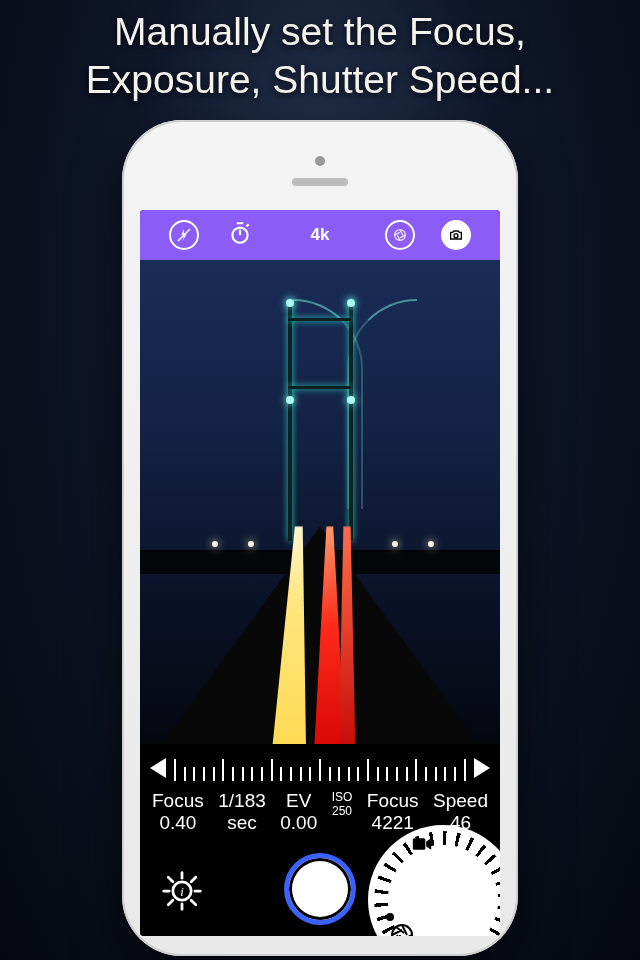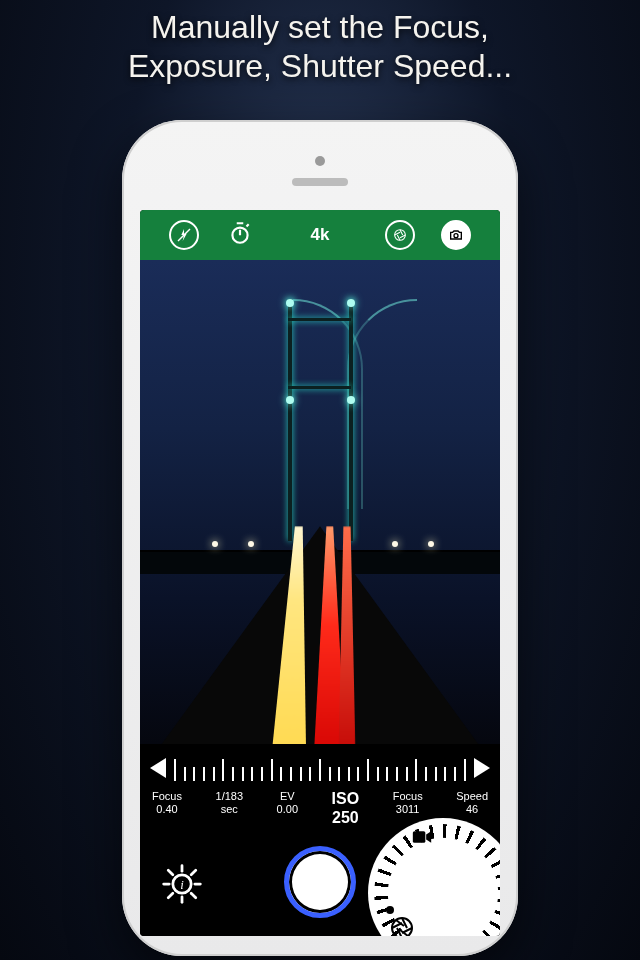--- a/index.html
+++ b/index.html
@@ -12,21 +12,21 @@
     background: radial-gradient(ellipse at 50% 30%, #2a3a5a 0%, #0e1628 45%, #050810 100%);
   }
 
   .headline {
     position: absolute;
     top: 8px;
     left: 0;
     width: 100%;
     text-align: center;
     color: #f5f3ee;
-    font-size: 32px;
+    font-size: 39px;
     line-height: 1.22;
     font-weight: 500;
     font-family: Optima, "Gill Sans", "Segoe UI", sans-serif;
     text-shadow: 0 2px 6px rgba(0,0,0,0.8);
     white-space: pre-line;
     padding: 0 10px;
   }
 
   
   .phone {
@@ -56,21 +56,21 @@
     background: #000;
     border-radius: 4px;
     overflow: hidden;
   }
 
   
   .topbar {
     position: absolute;
     top: 0; left: 0; right: 0;
     height: 50px;
-    background: #15803d;
+    background: #8b5cf6;
     display: flex;
     align-items: center;
     justify-content: space-between;
     padding: 0 27px;
     gap: 10px;
   }
   .tb-group { display:flex; align-items:center; gap:22px; }
   .icon-btn {
     width: 34px; height: 34px;
     display:flex; align-items:center; justify-content:center;
@@ -167,22 +167,22 @@
   }
   .ticks span{
     width:2px; background:#fff; height:14px;
   }
   .ticks span.major{ height:22px; }
 
   .params{
     display:flex; justify-content:space-between; text-align:center;
     margin-top:4px; padding:0 2px;
   }
-  .param{ font-size:11px; line-height:1.18; font-weight:400;}
-  .param.sel{ font-weight:700; font-size:16px;}
+  .param{ font-size:19px; line-height:1.18; font-weight:400;}
+  .param.sel{ font-weight:400; font-size:12px;}
   .param .lab{ display:block; }
   .param .val{ display:block; }
 
   .btnrow{
     position:relative; height:108px; margin-top:4px;
   }
   .gear{
     position:absolute; left:10px; top:30px;
     width:44px; height:44px; color:#fff;
   }
@@ -342,21 +342,21 @@
             <div class="param">
               <span class="lab">EV</span>
               <span class="val">0.00</span>
             </div>
             <div class="param sel">
               <span class="lab">ISO</span>
               <span class="val">250</span>
             </div>
             <div class="param">
               <span class="lab">Focus</span>
-              <span class="val">3011</span>
+              <span class="val">4221</span>
             </div>
             <div class="param">
               <span class="lab">Speed</span>
               <span class="val">46</span>
             </div>
           </div>
 
         <div class="btnrow">
           <div class="gear">
             <svg viewBox="0 0 48 48" width="44" height="44" fill="none" stroke="#fff" stroke-width="3">

